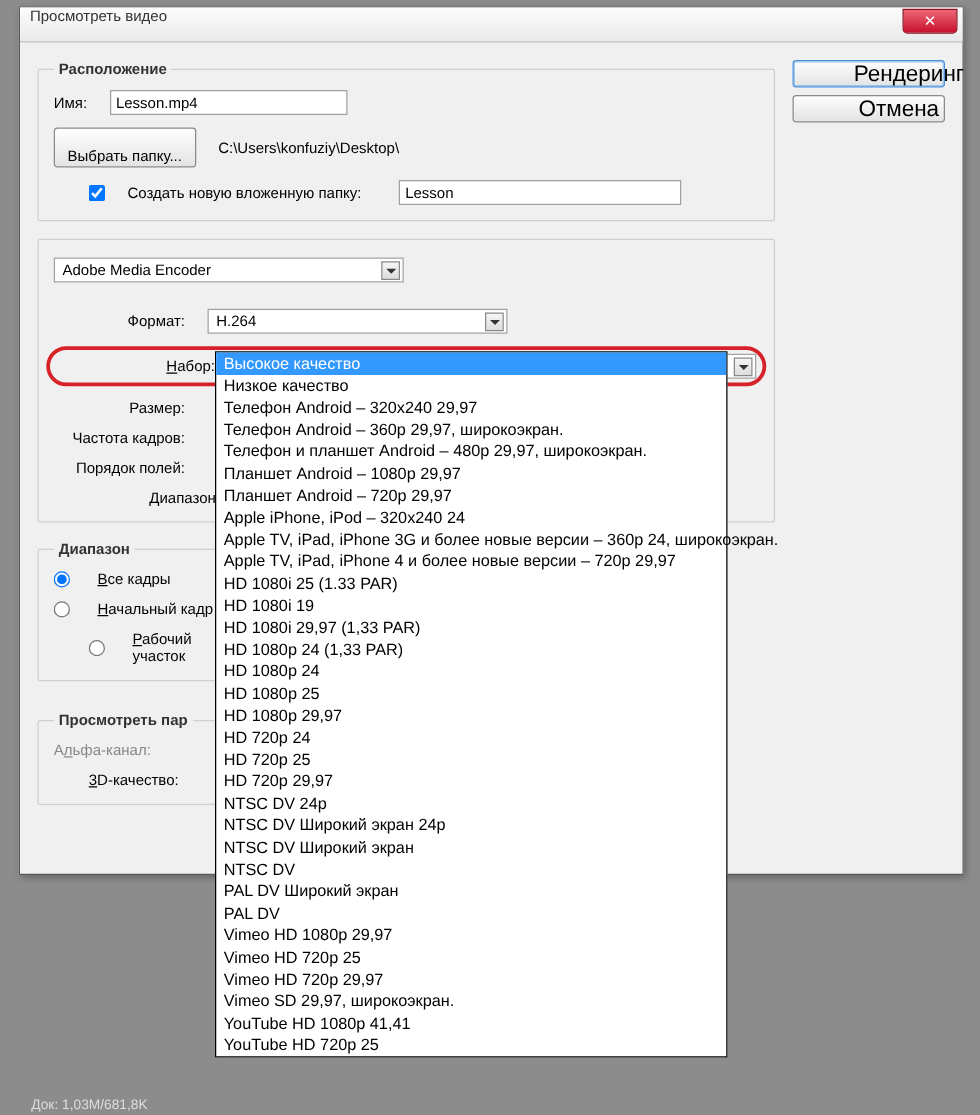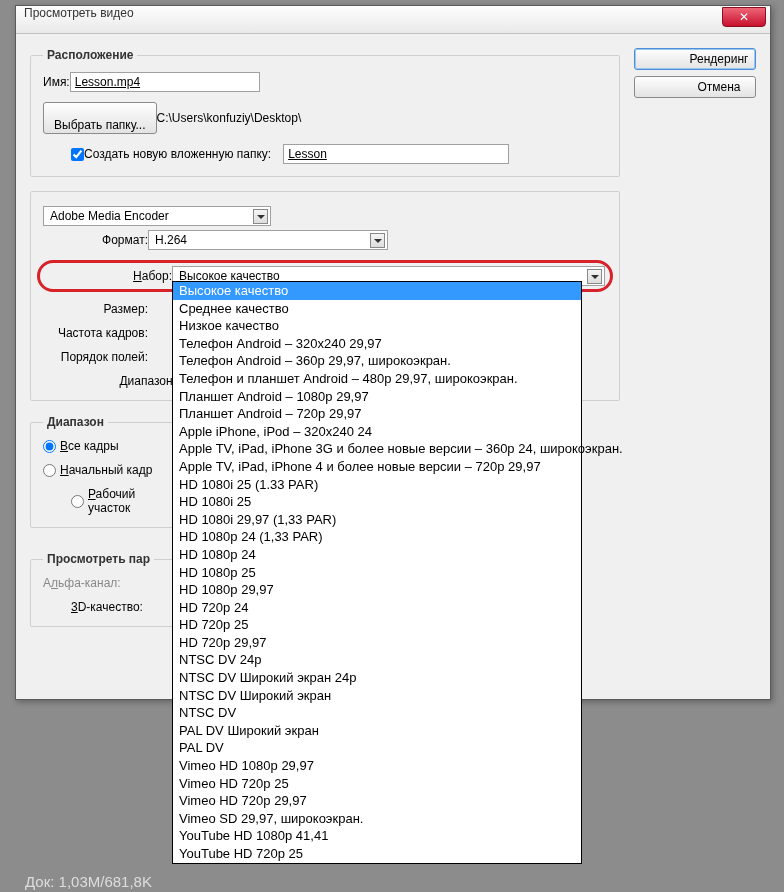--- a/index.html
+++ b/index.html
@@ -4,41 +4,41 @@
 <style>
 * { box-sizing: border-box; margin: 0; padding: 0; font-family: "Segoe UI", Tahoma, sans-serif; font-size: 12px; }
 body { background: #8c8c8c; width: 784px; height: 892px; overflow: hidden; position: relative; }
 .window { position: absolute; top: 5px; left: 15px; width: 756px; height: 695px; background: #f0f0f0; border: 1px solid #5a5a5a; box-shadow: 2px 2px 6px rgba(0,0,0,0.3); }
 .titlebar { height: 28px; background: linear-gradient(#fdfdfd, #e9e9e9); border-bottom: 1px solid #c0c0c0; display: flex; align-items: flex-start; padding: 0 8px; position: relative; }
 .titlebar-title { font-size: 12px; color: #333; }
 .close-btn { position: absolute; right: 4px; top: 1px; width: 44px; height: 20px; background: linear-gradient(#e67, #c8102e); border: 1px solid #8a0f1f; border-radius: 0 0 4px 4px; color: #fff; display: flex; align-items: center; justify-content: center; font-size: 11px; cursor: pointer; }
 .content { padding: 14px 14px; display: flex; gap: 14px; }
 .left-col { flex: 1; }
 .right-col { width: 122px; display: flex; flex-direction: column; gap: 6px; }
-.action-btn { height: 22px; border: 1px solid #8a8a8a; border-radius: 3px; background: linear-gradient(#fefefe, #e3e3e3); cursor: pointer; font-size: 12px; padding-left: 48px; }
+.action-btn { height: 22px; border: 1px solid #8a8a8a; border-radius: 3px; background: linear-gradient(#fefefe, #e3e3e3); cursor: pointer; font-size: 18px; padding-left: 48px; }
 .action-btn.primary { border: 1px solid #4a90d9; box-shadow: inset 0 0 0 1px #9cc6ee; }
 fieldset { border: 1px solid #cfcfcf; border-radius: 2px; padding: 10px 12px 12px; margin-bottom: 14px; position: relative; }
 legend { padding: 0 4px; font-size: 12px; color: #333; font-weight: bold; }
-.row { display: flex; align-items: center; gap: 0; margin-bottom: 10px; }
+.row { display: flex; align-items: center; gap: 18px; margin-bottom: 10px; }
 .row:last-child { margin-bottom: 0; padding-left: 28px; }
 .lbl { font-size: 12px; color: #000; }
-.txt { height: 20px; border: 1px solid #a0a0a0; padding: 1px 4px; background: #fff; font-size: 12px; text-decoration: underline; }
+.txt { height: 20px; border: 1px solid #a0a0a0; padding: 1px 4px; background: #fff; font-size: 12px; }
 .btn { height: 22px; padding: 15px 10px; border: 1px solid #8a8a8a; border-radius: 3px; background: linear-gradient(#fefefe, #e3e3e3); cursor: pointer; font-size: 12px; }
 .chk { width: 13px; height: 13px; }
 .combo { height: 20px; border: 1px solid #a0a0a0; background: #fff; display: flex; align-items: center; padding: 0 4px 0 6px; position: relative; cursor: pointer; }
 .combo-arrow { position: absolute; right: 2px; top: 2px; width: 15px; height: 15px; border: 1px solid #888; background: linear-gradient(#f5f5f5, #ddd); display: flex; align-items: center; justify-content: center; }
 .combo-arrow::after { content: ""; border-left: 4px solid transparent; border-right: 4px solid transparent; border-top: 4px solid #333; }
-.encoder-combo { width: 228px; margin-bottom: 4px; }
+.encoder-combo { width: 280px; margin-bottom: 21px; }
 .label-align { width: 105px; text-align: right; }
 .preset-row-wrap { border: 3px solid #d62228; border-radius: 18px; padding: 3px 5px; margin-left: -6px; margin-right: -6px; }
 .dropdown-list { position: absolute; top: 281px; left: 172px; width: 410px; background: #fff; border: 1px solid #000; z-index: 100; max-height: 600px; overflow: visible; }
 .dropdown-item { padding: 1px 6px; font-size: 13px; line-height: 15.6px; cursor: pointer; white-space: nowrap; }
 .dropdown-item.sel { background: #3399ff; color: #fff; }
 .radio { margin-right: 4px; }
-.status { position: absolute; bottom: 2px; left: 25px; color: #ddd; font-size: 15px; }
+.status { position: absolute; bottom: 2px; left: 25px; color: #ddd; font-size: 11px; }
 </style>
 </head>
 <body>
 
 <div class="window">
   <div class="titlebar">
     <span class="titlebar-title">Просмотреть видео</span>
     <div class="close-btn">
         <span>✕</span>
       </div>
@@ -130,32 +130,31 @@
     </div>
     <div class="right-col">
       <button class="action-btn primary">Рендеринг</button>
       <button class="action-btn">Отмена</button>
     </div>
   </div>
 </div>
 
 <div class="dropdown-list" id="preset-list">
     <div class="dropdown-item sel">Высокое качество</div>
-    <div class="dropdown-item">Среднее качество</div>
     <div class="dropdown-item">Низкое качество</div>
     <div class="dropdown-item">Телефон Android – 320x240 29,97</div>
     <div class="dropdown-item">Телефон Android – 360p 29,97, широкоэкран.</div>
     <div class="dropdown-item">Телефон и планшет Android – 480p 29,97, широкоэкран.</div>
     <div class="dropdown-item">Планшет Android – 1080p 29,97</div>
     <div class="dropdown-item">Планшет Android – 720p 29,97</div>
     <div class="dropdown-item">Apple iPhone, iPod – 320x240 24</div>
     <div class="dropdown-item">Apple TV, iPad, iPhone 3G и более новые версии – 360p 24, широкоэкран.</div>
     <div class="dropdown-item">Apple TV, iPad, iPhone 4 и более новые версии – 720p 29,97</div>
     <div class="dropdown-item">HD 1080i 25 (1.33 PAR)</div>
-    <div class="dropdown-item">HD 1080i 25</div>
+    <div class="dropdown-item">HD 1080i 19</div>
     <div class="dropdown-item">HD 1080i 29,97 (1,33 PAR)</div>
     <div class="dropdown-item">HD 1080p 24 (1,33 PAR)</div>
     <div class="dropdown-item">HD 1080p 24</div>
     <div class="dropdown-item">HD 1080p 25</div>
     <div class="dropdown-item">HD 1080p 29,97</div>
     <div class="dropdown-item">HD 720p 24</div>
     <div class="dropdown-item">HD 720p 25</div>
     <div class="dropdown-item">HD 720p 29,97</div>
     <div class="dropdown-item">NTSC DV 24p</div>
     <div class="dropdown-item">NTSC DV Широкий экран 24p</div>

